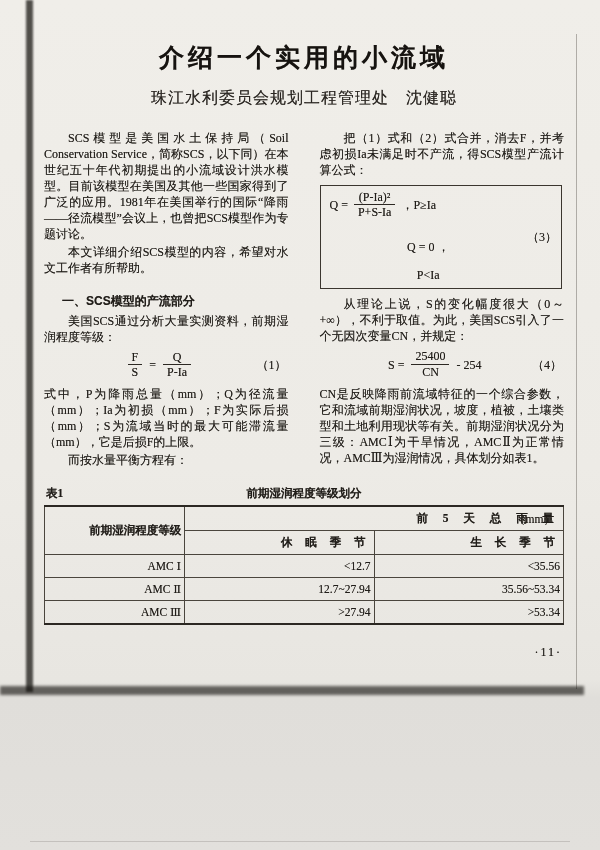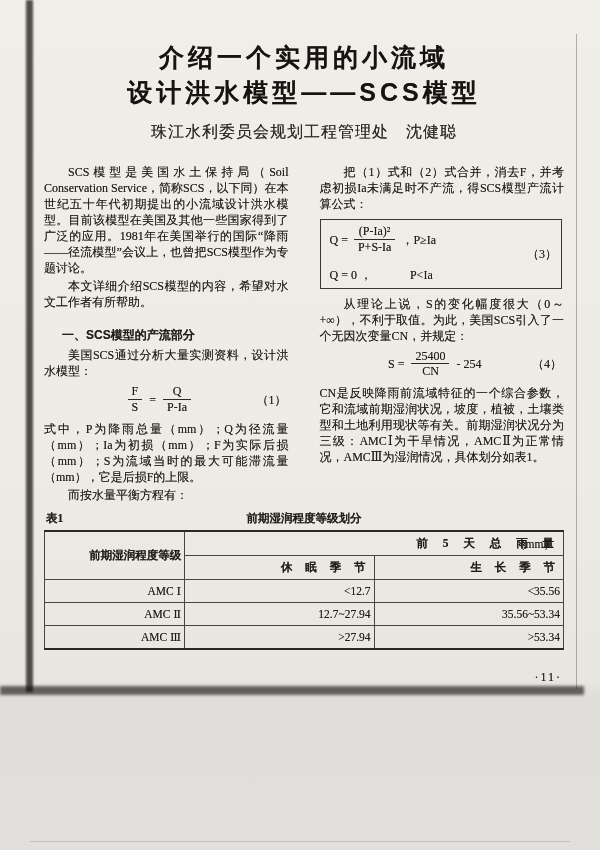--- a/index.html
+++ b/index.html
@@ -41,25 +41,25 @@
   .formula { position:relative; display:flex; align-items:center; justify-content:center;
     gap:7px; margin:6px 14px 6px 0; min-height:20px; }
   .formula .fnum { position:absolute; right:-12px; top:50%; transform:translateY(-50%); }
   .frac { display:inline-block; text-align:center; line-height:1.15; }
   .frac .num { display:block; padding:0 4px; }
   .frac .den { display:block; border-top:1px solid #2c2823; padding:1px 4px 0; }
 
   .fbox { position:relative; border:1px solid #3b362f; padding:5px 34px 5px 9px;
     margin:7px 2px 7px 0; }
   .fline { display:flex; align-items:center; gap:6px; }
-  .fline + .fline { margin-top:12px; }
+  .fline + .fline { margin-top:19px;flex-direction:column; }
   .fbox .fnum { position:absolute; right:4px; top:50%; transform:translateY(-50%); }
   .sp { display:inline-block; width:26px; }
 
-  .table-sec { margin-top:6px; }
+  .table-sec { margin-top:16px; }
   .tcaption { position:relative; text-align:center; font-size:11.5px; font-weight:700;
     margin-bottom:4px; }
   .tlabel { position:absolute; left:2px; top:0; font-weight:700; }
   table.amc { width:100%; border-collapse:collapse; font-size:11.5px;
     border-top:2px solid #2c2823; border-bottom:2px solid #2c2823; }
   .amc th, .amc td { border:1px solid #4a453d; text-align:right; padding:4px 3px; }
   .amc th { font-weight:700; }
   .col-level { width:27%; }
   .span-th { position:relative; letter-spacing:6px; }
   .span-unit { position:absolute; right:8px; top:5px; letter-spacing:0; font-weight:400; }
@@ -73,32 +73,31 @@
 <div class="sheet">
   <div class="edge-left"></div>
   <div class="edge-right"></div>
   <div class="edge-bottom"></div>
   <div class="bed-line"></div>
 
   <div class="content">
 
     <div class="title">
       <div>介绍一个实用的小流域</div>
-      <div>设计洪水模型——SCS模型</div>
     </div>
 
     <div class="byline">珠江水利委员会规划工程管理处　沈健聪</div>
 
     <div class="cols">
 
       <div class="col">
         <p class="para indent">SCS模型是美国水土保持局（Soil Conservation Service，简称SCS，以下同）在本世纪五十年代初期提出的小流域设计洪水模型。目前该模型在美国及其他一些国家得到了广泛的应用。1981年在美国举行的国际“降雨——径流模型”会议上，也曾把SCS模型作为专题讨论。</p>
         <p class="para indent">本文详细介绍SCS模型的内容，希望对水文工作者有所帮助。</p>
         <div class="sec-heading">一、SCS模型的产流部分</div>
-        <p class="para indent">美国SCS通过分析大量实测资料，设计洪水模型：</p>
+        <p class="para indent">美国SCS通过分析大量实测资料，前期湿润程度等级：</p>
 
         <div class="formula">
           <span class="frac">
             <span class="num">F</span>
             <span class="den">S</span>
           </span>
           <span>=</span>
           <span class="frac">
             <span class="num">Q</span>
             <span class="den">P-Ia</span>

